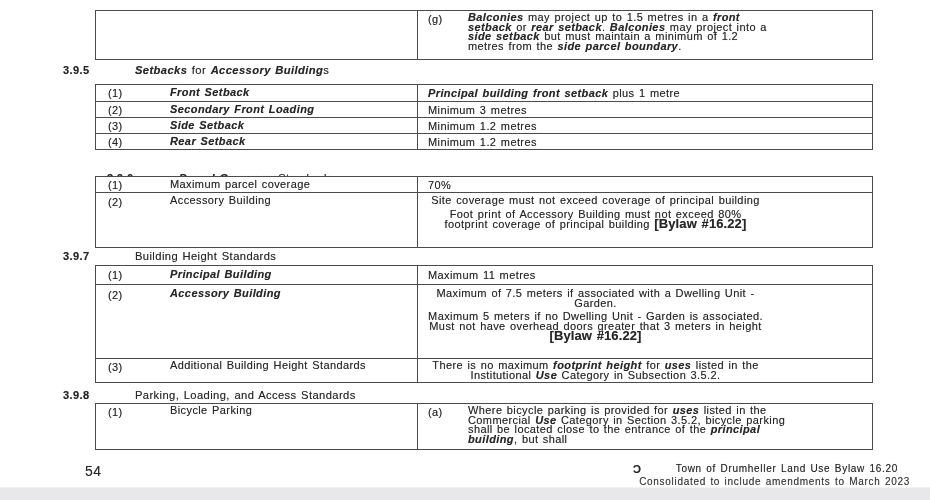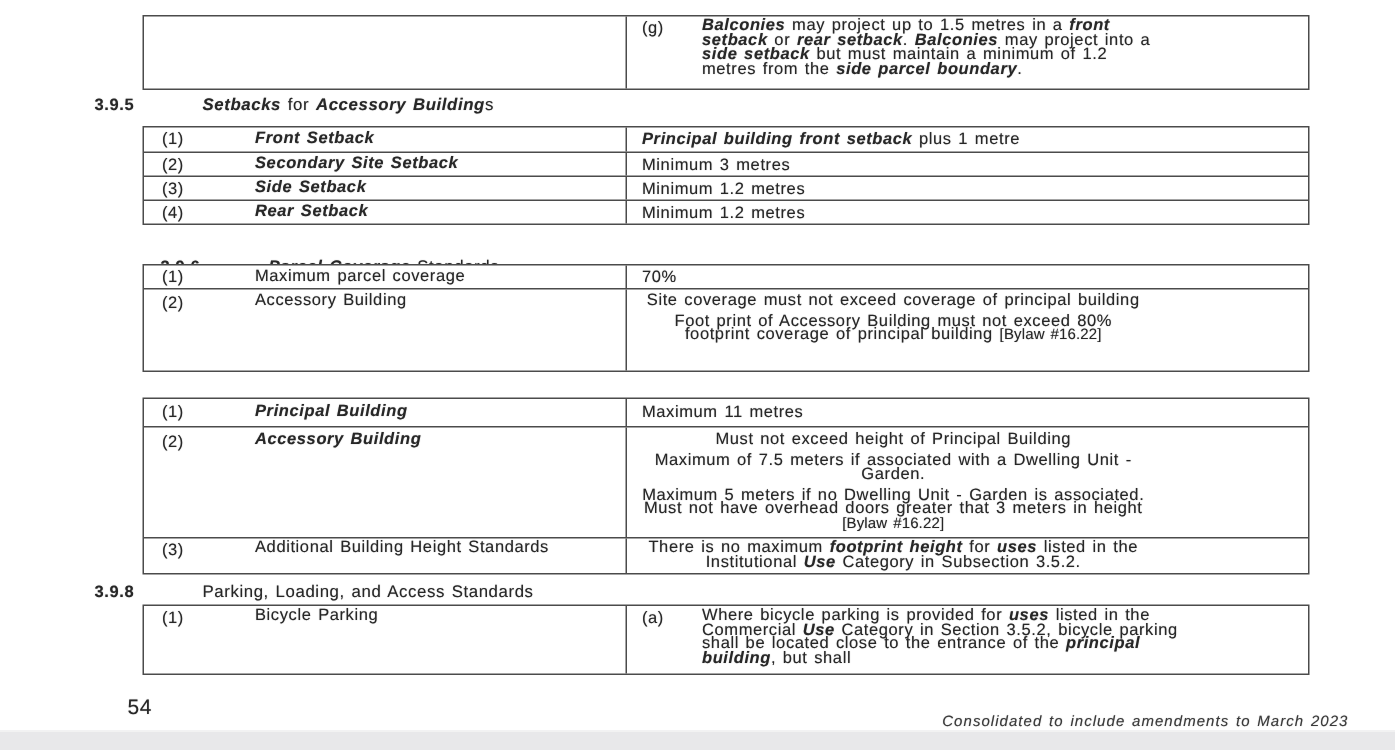--- a/index.html
+++ b/index.html
@@ -3,21 +3,21 @@
 <meta charset="utf-8">
 <style>
   html,body{margin:0;padding:0;background:#ffffff;}
   .page{
     position:relative;width:930px;height:500px;background:#ffffff;overflow:hidden;
     font-family:"Liberation Sans",sans-serif;color:#272727;
     font-size:11px;letter-spacing:0.4px;word-spacing:1px;
     text-shadow:0 0 0.7px rgba(30,30,30,0.45);
   }
   .bi{font-weight:bold;font-style:italic;}
-  .ref{font-size:10px;font-weight:normal;letter-spacing:0.1px;}
+  .ref{font-size:13px;font-weight:bold;letter-spacing:0.1px;}
   
   .h{position:absolute;left:63px;white-space:nowrap;}
   .h .hn{display:inline-block;width:72px;font-weight:bold;}
   .h .ht{font-size:11.2px;}
   
   .t{position:absolute;left:95px;width:778px;border:1px solid #4b4b4b;box-sizing:border-box;background:#fff;}
   .tr{display:flex;border-top:1px solid #4b4b4b;box-sizing:border-box;}
   .tr:first-child{border-top:none;}
   .cL{width:322px;flex:none;border-right:1px solid #4b4b4b;box-sizing:border-box;display:flex;padding:2px 0 0 12px;}
   .cR{flex:1;box-sizing:border-box;padding:2px 0 0 10px;}
@@ -27,21 +27,21 @@
   .lab{max-width:212px;line-height:9.5px;}
   .p{margin:0 0 4px 0;max-width:335px;line-height:9.5px;text-align:center;}
   .p:last-child{margin-bottom:0;}
   .sub{display:flex;}
   .let{width:40px;flex:none;}
   .subtext{max-width:320px;line-height:9.5px;}
   .gtext{max-width:308px;line-height:9.5px;}
   
   .fpage{position:absolute;left:85px;top:463px;font-size:14px;}
   .f1{position:absolute;top:462px;right:32px;font-size:10px;letter-spacing:0.7px;}
-  .f2{position:absolute;top:476px;right:31px;font-size:10px;letter-spacing:0.7px;color:#3a3a3a;font-style:italic;}
+  .f2{position:absolute;top:476px;right:20px;font-size:10px;letter-spacing:0.7px;color:#3a3a3a;}
   .logo{display:inline-block;margin-right:34px;font-weight:bold;font-size:11px;transform:translateY(1px);}
   .bottom-strip{position:absolute;left:0;top:487px;width:930px;height:13px;background:#e8e8ea;border-top:1px solid #f2f2f2;}
 </style>
 </head>
 <body>
 
 <div class="page">
 
   <div class="t" style="top:10px;height:50px;">
     <div class="tr" style="height:48px;">
@@ -65,21 +65,21 @@
           <span class="num">(1)</span>
           <span class="lab"><span class="bi">Front Setback</span></span>
         </div>
       <div class="cR">
           <span><span class="bi">Principal building front setback</span><span> plus 1 metre</span></span>
         </div>
     </div>
     <div class="tr sl" style="height:16px;">
       <div class="cL">
           <span class="num">(2)</span>
-          <span class="lab"><span class="bi">Secondary Site Setback</span></span>
+          <span class="lab"><span class="bi">Secondary Front Loading</span></span>
         </div>
       <div class="cR">
           <span><span>Minimum 3 metres</span></span>
         </div>
     </div>
     <div class="tr sl" style="height:16px;">
       <div class="cL">
           <span class="num">(3)</span>
           <span class="lab"><span class="bi">Side Setback</span></span>
         </div>
@@ -117,38 +117,40 @@
           <span class="num">(2)</span>
           <span class="lab"><span>Accessory Building</span></span>
         </div>
       <div class="cR" style="padding-top:3px;">
         <div class="p"><span>Site coverage must not exceed coverage of principal building</span></div>
         <div class="p"><span>Foot print of Accessory Building must not exceed 80% footprint coverage of principal building </span><span class="ref">[Bylaw #16.22]</span></div>
       </div>
     </div>
   </div>
 
+  <div class="h" style="top:250px;">
+    <span class="hn">3.9.7</span><span class="ht"><span>Building Height Standards</span></span>
+  </div>
 
   <div class="t" style="top:265px;height:118px;">
     <div class="tr sl" style="height:18px;">
       <div class="cL">
           <span class="num">(1)</span>
           <span class="lab"><span class="bi">Principal Building</span></span>
         </div>
       <div class="cR">
           <span><span>Maximum 11 metres</span></span>
         </div>
     </div>
     <div class="tr" style="height:74px;">
       <div class="cL" style="padding-top:4px;">
           <span class="num">(2)</span>
           <span class="lab"><span class="bi">Accessory Building</span></span>
         </div>
       <div class="cR" style="padding-top:4px;">
-        <div class="p"><span>Must not exceed height of Principal Building</span></div>
         <div class="p"><span>Maximum of 7.5 meters if associated with a Dwelling Unit - Garden.</span></div>
         <div class="p"><span>Maximum 5 meters if no Dwelling Unit - Garden is associated. Must not have overhead doors greater that 3 meters in height </span><span class="ref">[Bylaw #16.22]</span></div>
       </div>
     </div>
     <div class="tr" style="height:24px;">
       <div class="cL">
           <span class="num">(3)</span>
           <span class="lab"><span>Additional Building Height Standards</span></span>
         </div>
       <div class="cR">
@@ -170,16 +172,19 @@
       <div class="cR">
         <div class="sub">
           <span class="let">(a)</span>
           <span class="subtext"><span>Where bicycle parking is provided for </span><span class="bi">uses</span><span> listed in the Commercial </span><span class="bi">Use</span><span> Category in Section 3.5.2, bicycle parking shall be located close to the entrance of the </span><span class="bi">principal building</span><span>, but shall</span></span>
         </div>
       </div>
     </div>
   </div>
 
   <div class="fpage">54</div>
+  <div class="f1">
+    <span class="logo">Ɔ</span><span>Town of Drumheller Land Use Bylaw 16.20</span>
+  </div>
   <div class="f2">Consolidated to include amendments to March 2023</div>
 
   <div class="bottom-strip"></div>
 </div>
 
 </body></html>

